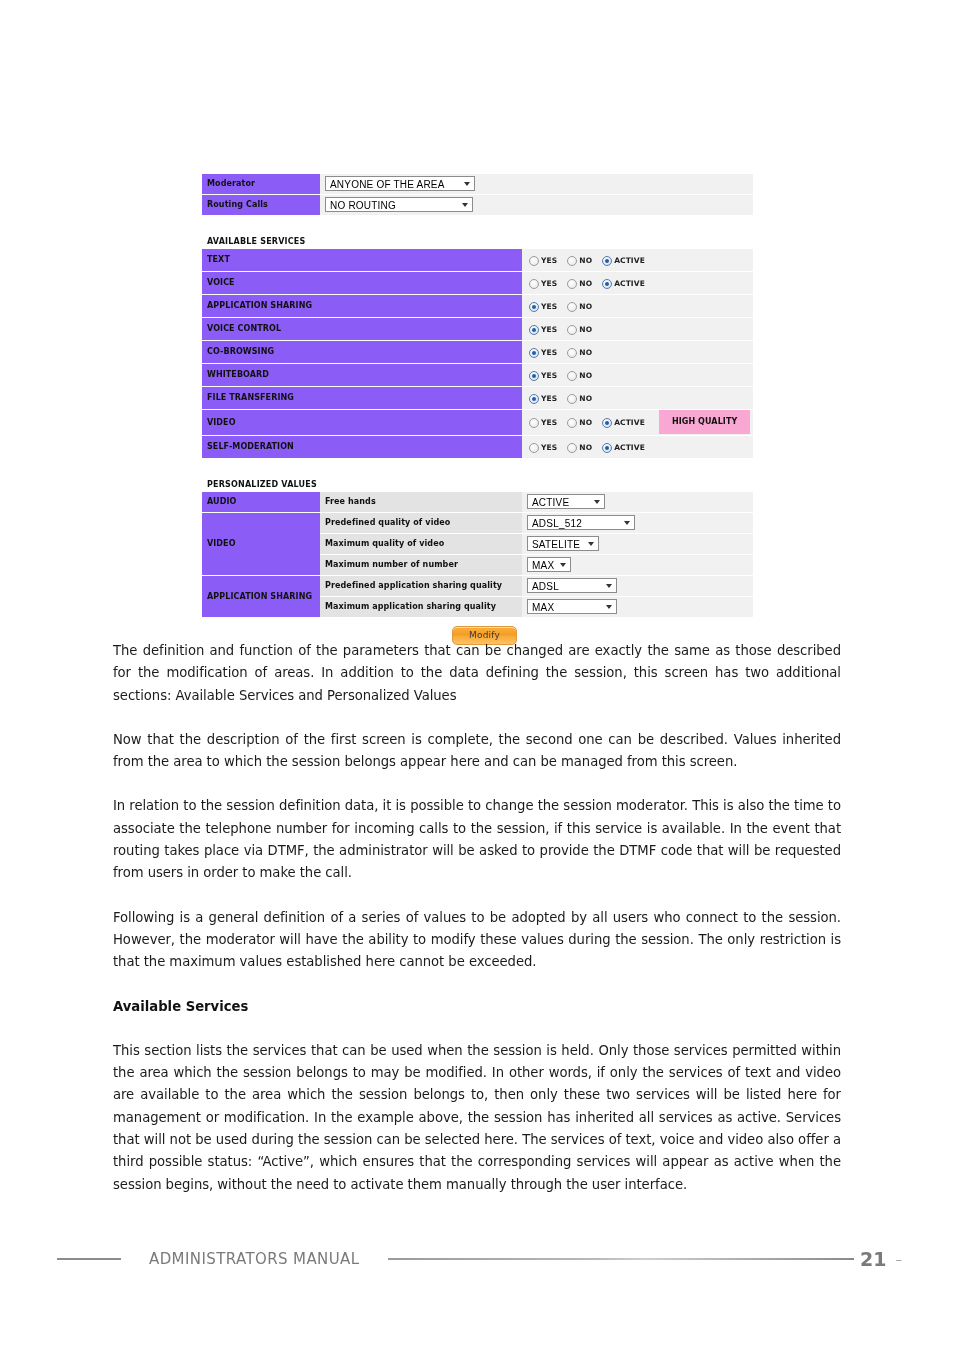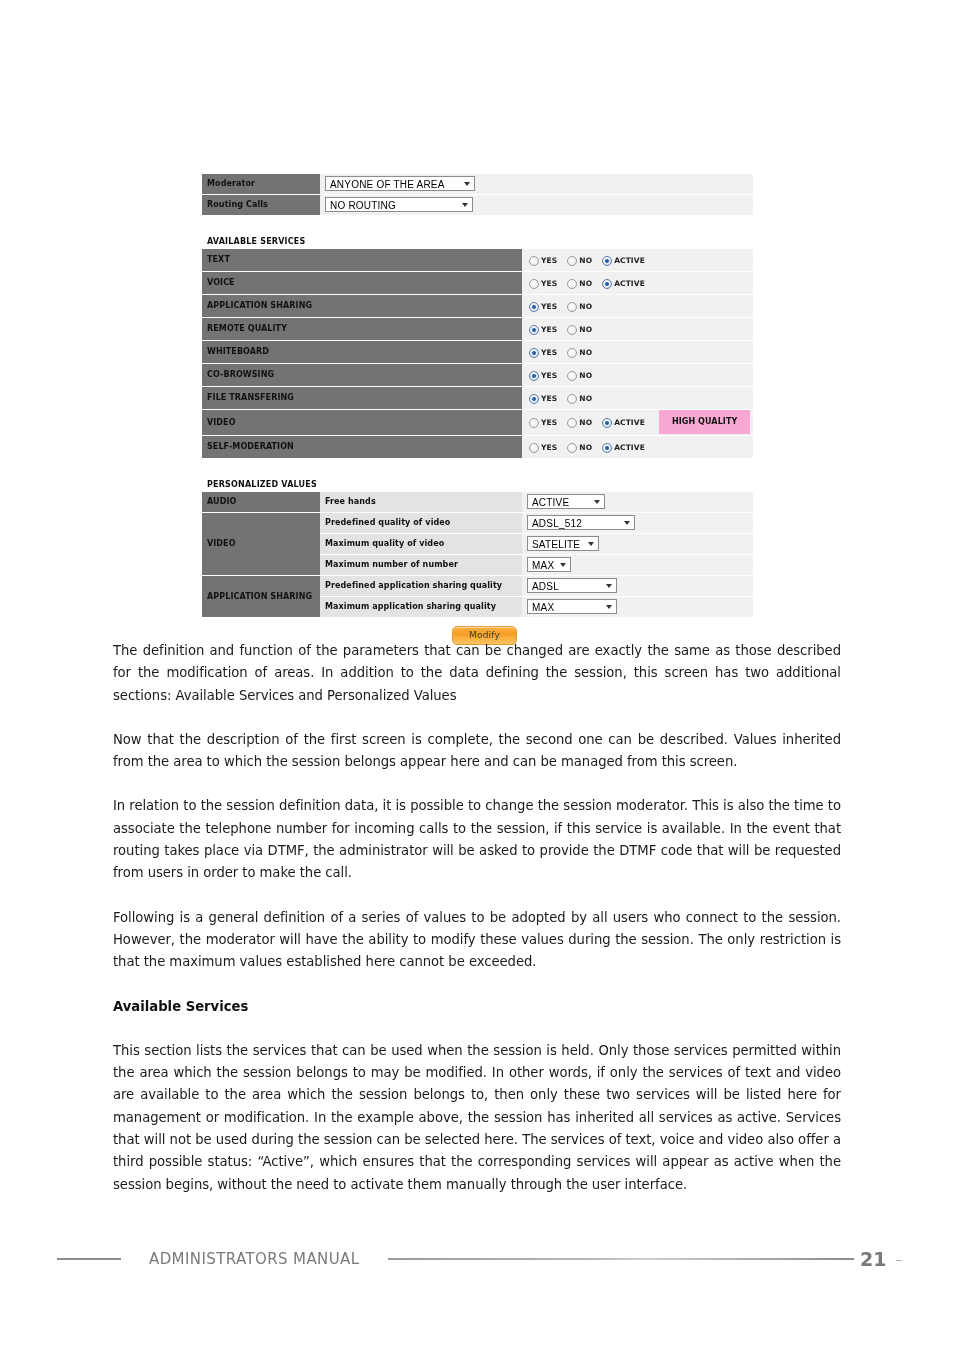--- a/index.html
+++ b/index.html
@@ -34,21 +34,21 @@
     font-weight: bold;
     color: #111;
     padding: 0 0 0 5px;
     height: 20px;
     line-height: 20px;
     border-bottom: 1px solid #ffffff;
     letter-spacing: .1px;
     white-space: nowrap;
     overflow: hidden;
   }
-  td.lbl      { background: #737373; }
+  td.lbl      { background: #8b5cf6; }
   td.val      { background: #f1f1f1; }
   td.sub      { background: #e3e3e3; }
   td.spacer   { background: #ffffff; border-bottom: none; height: 16px; line-height: 16px; }
 
   .sectitle {
     font-family: "DejaVu Sans", sans-serif;
     font-size: 8px;
     font-weight: bold;
     color: #111;
     padding-left: 5px;
@@ -301,29 +301,29 @@
         </tr>
         <tr>
           <td class="lbl">VOICE</td>
           <td class="val"><span class="radios"><span class="rg"><span class="rb"></span><span class="rlab">YES</span></span><span class="rg"><span class="rb"></span><span class="rlab">NO</span></span><span class="rg"><span class="rb on"></span><span class="rlab">ACTIVE</span></span></span></td>
         </tr>
         <tr>
           <td class="lbl">APPLICATION SHARING</td>
           <td class="val"><span class="radios"><span class="rg"><span class="rb on"></span><span class="rlab">YES</span></span><span class="rg"><span class="rb"></span><span class="rlab">NO</span></span></span></td>
         </tr>
         <tr>
-          <td class="lbl">REMOTE QUALITY</td>
+          <td class="lbl">VOICE CONTROL</td>
           <td class="val"><span class="radios"><span class="rg"><span class="rb on"></span><span class="rlab">YES</span></span><span class="rg"><span class="rb"></span><span class="rlab">NO</span></span></span></td>
         </tr>
         <tr>
+          <td class="lbl">CO-BROWSING</td>
+          <td class="val"><span class="radios"><span class="rg"><span class="rb on"></span><span class="rlab">YES</span></span><span class="rg"><span class="rb"></span><span class="rlab">NO</span></span></span></td>
+        </tr>
+        <tr>
           <td class="lbl">WHITEBOARD</td>
-          <td class="val"><span class="radios"><span class="rg"><span class="rb on"></span><span class="rlab">YES</span></span><span class="rg"><span class="rb"></span><span class="rlab">NO</span></span></span></td>
-        </tr>
-        <tr>
-          <td class="lbl">CO-BROWSING</td>
           <td class="val"><span class="radios"><span class="rg"><span class="rb on"></span><span class="rlab">YES</span></span><span class="rg"><span class="rb"></span><span class="rlab">NO</span></span></span></td>
         </tr>
         <tr>
           <td class="lbl">FILE TRANSFERING</td>
           <td class="val"><span class="radios"><span class="rg"><span class="rb on"></span><span class="rlab">YES</span></span><span class="rg"><span class="rb"></span><span class="rlab">NO</span></span></span></td>
         </tr>
         <tr>
           <td class="lbl">VIDEO</td>
           <td class="val"><span class="radios"><span class="rg"><span class="rb"></span><span class="rlab">YES</span></span><span class="rg"><span class="rb"></span><span class="rlab">NO</span></span><span class="rg"><span class="rb on"></span><span class="rlab">ACTIVE</span></span><span class="hqlab">HIGH QUALITY</span><span class="cb on"></span></span></td>
         </tr>

